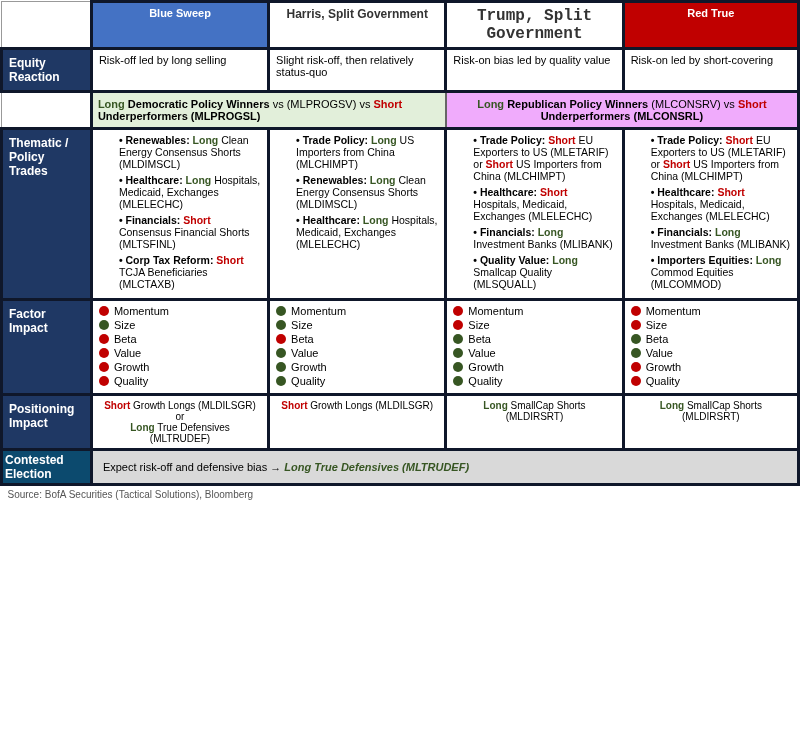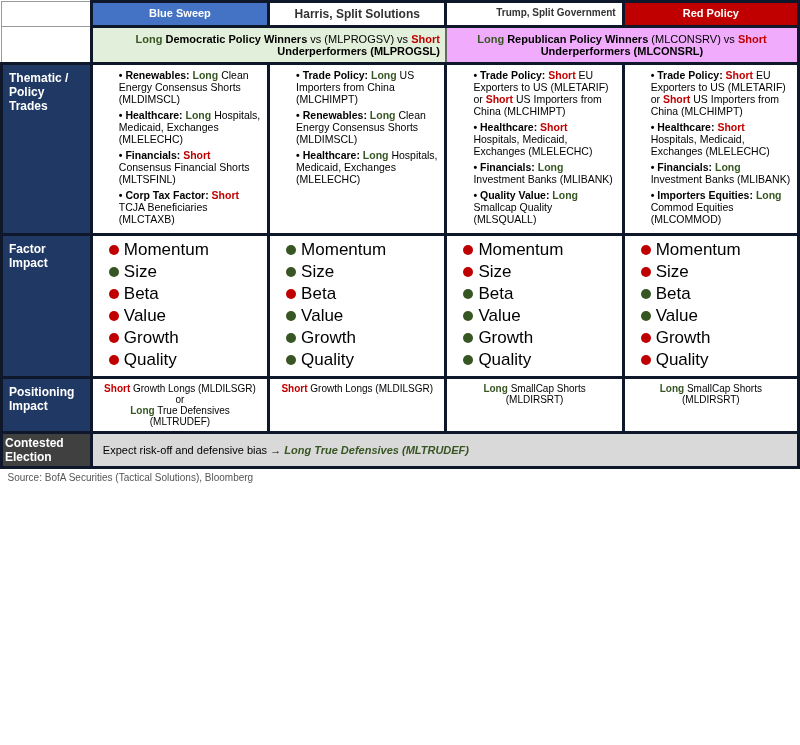--- a/index.html
+++ b/index.html
@@ -16,59 +16,66 @@
     .row-label { background-color: #1F3864; color: white; font-weight: bold; font-size: 12px; width: 90px; text-align: left; padding: 6px; }
     
     .thematic-cell { font-size: 10.5px; padding: 4px 6px; }
     .thematic-cell ul { list-style: none; padding: 0; margin-left: 20px; }
     .thematic-cell ul li { margin-bottom: 4px; }
     
     .bold-label { font-weight: bold; }
     .green { color: #375623; font-weight: bold; }
     .red { color: #C00000; font-weight: bold; }
     
-    .factor-cell { font-size: 17px; padding: 4px 16px; }
+    .factor-cell { font-size: 11px; padding: 4px 6px; }
     .factor-item { display: flex; align-items: center; margin-bottom: 2px; }
     .circle { width: 10px; height: 10px; border-radius: 50%; display: inline-block; margin-right: 5px; flex-shrink: 0; }
     .circle-red { background-color: #C00000; }
     .circle-green { background-color: #375623; }
     
     .positioning-cell { font-size: 10px; padding: 4px 6px; text-align: center; }
-    .contested-label { background-color: #404040; color: white; font-weight: bold; font-size: 12px; padding: 2px; }
+    .contested-label { background-color: #0c4a6e; color: white; font-weight: bold; font-size: 12px; padding: 2px; }
     .contested-content { font-size: 11px; padding: 10px 10px; }
     .contested-content .italic-green { color: #375623; font-weight: bold; font-style: italic; }
   </style>
 </head>
 <body>
 
 <table>
   <colgroup>
     <col style="width:90px">
     <col style="width:178px">
     <col style="width:178px">
     <col style="width:178px">
     <col style="width:176px">
   </colgroup>
 
   <thead>
     <tr>
       <th style="border:1px solid #999; background:#fff;"></th>
       <th class="col-blue">Blue Sweep</th>
-      <th class="col-harris" style="font-weight:bold; font-size:12px; text-align:center;">Harris, Split Solutions</th>
-      <th class="col-trump" style="font-weight:bold; font-size:10px; text-align:right; border-left:2px solid #666;">Trump, Split Government</th>
-      <th class="col-red">Red Policy</th>
+      <th class="col-harris" style="font-weight:bold; font-size:12px; text-align:center;">Harris, Split Government</th>
+      <th class="col-trump" style="font-weight:bold; font-size:16px; text-align:center; border-left:2px solid #666;font-family:Liberation Mono, monospace;">Trump, Split Government</th>
+      <th class="col-red">Red True</th>
     </tr>
   </thead>
 
   <tbody>
 
+    <tr>
+      <td class="row-label">Equity Reaction</td>
+      <td style="font-size:11px;">Risk-off led by long selling</td>
+      <td style="font-size:11px;">Slight risk-off, then relatively status-quo</td>
+      <td style="font-size:11px; border-left:2px solid #666;">Risk-on bias led by quality value</td>
+      <td style="font-size:11px;">Risk-on led by short-covering</td>
+    </tr>
 
     <tr>
       <td style="border:1px solid #999; background:#fff;"></td>
-      <td colspan="2" style="background:#E2EFDA; text-align:right; font-size:11px; padding:5px; border-right:2px solid #666;">
+      <td colspan="2" style="background:#E2EFDA; text-align:left; font-size:11px; padding:5px; border-right:2px solid #666;">
         <span class="green">Long</span>
         <span style="font-weight:bold;"> Democratic Policy Winners</span>
         <span> vs (MLPROGSV) vs </span>
         <span class="red">Short</span>
         <span style="font-weight:bold;"> Underperformers (MLPROGSL)</span>
       </td>
       <td colspan="2" style="background:#f0abfc; text-align:center; font-size:11px; padding:5px; border-left:2px solid #666;">
         <span class="green">Long</span>
         <span style="font-weight:bold;"> Republican Policy Winners</span>
         <span> (MLCONSRV) vs </span>
@@ -91,21 +98,21 @@
             <span class="bold-label">• Healthcare:</span>
             <span class="green"> Long</span>
             <span> Hospitals, Medicaid, Exchanges (MLELECHC)</span>
           </li>
           <li>
             <span class="bold-label">• Financials:</span>
             <span class="red"> Short</span>
             <span> Consensus Financial Shorts (MLTSFINL)</span>
           </li>
           <li>
-            <span class="bold-label">• Corp Tax Factor:</span>
+            <span class="bold-label">• Corp Tax Reform:</span>
             <span class="red"> Short</span>
             <span> TCJA Beneficiaries (MLCTAXB)</span>
           </li>
         </ul>
       </td>
 
       <td class="thematic-cell">
         <ul>
           <li>
             <span class="bold-label">• Trade Policy:</span>

